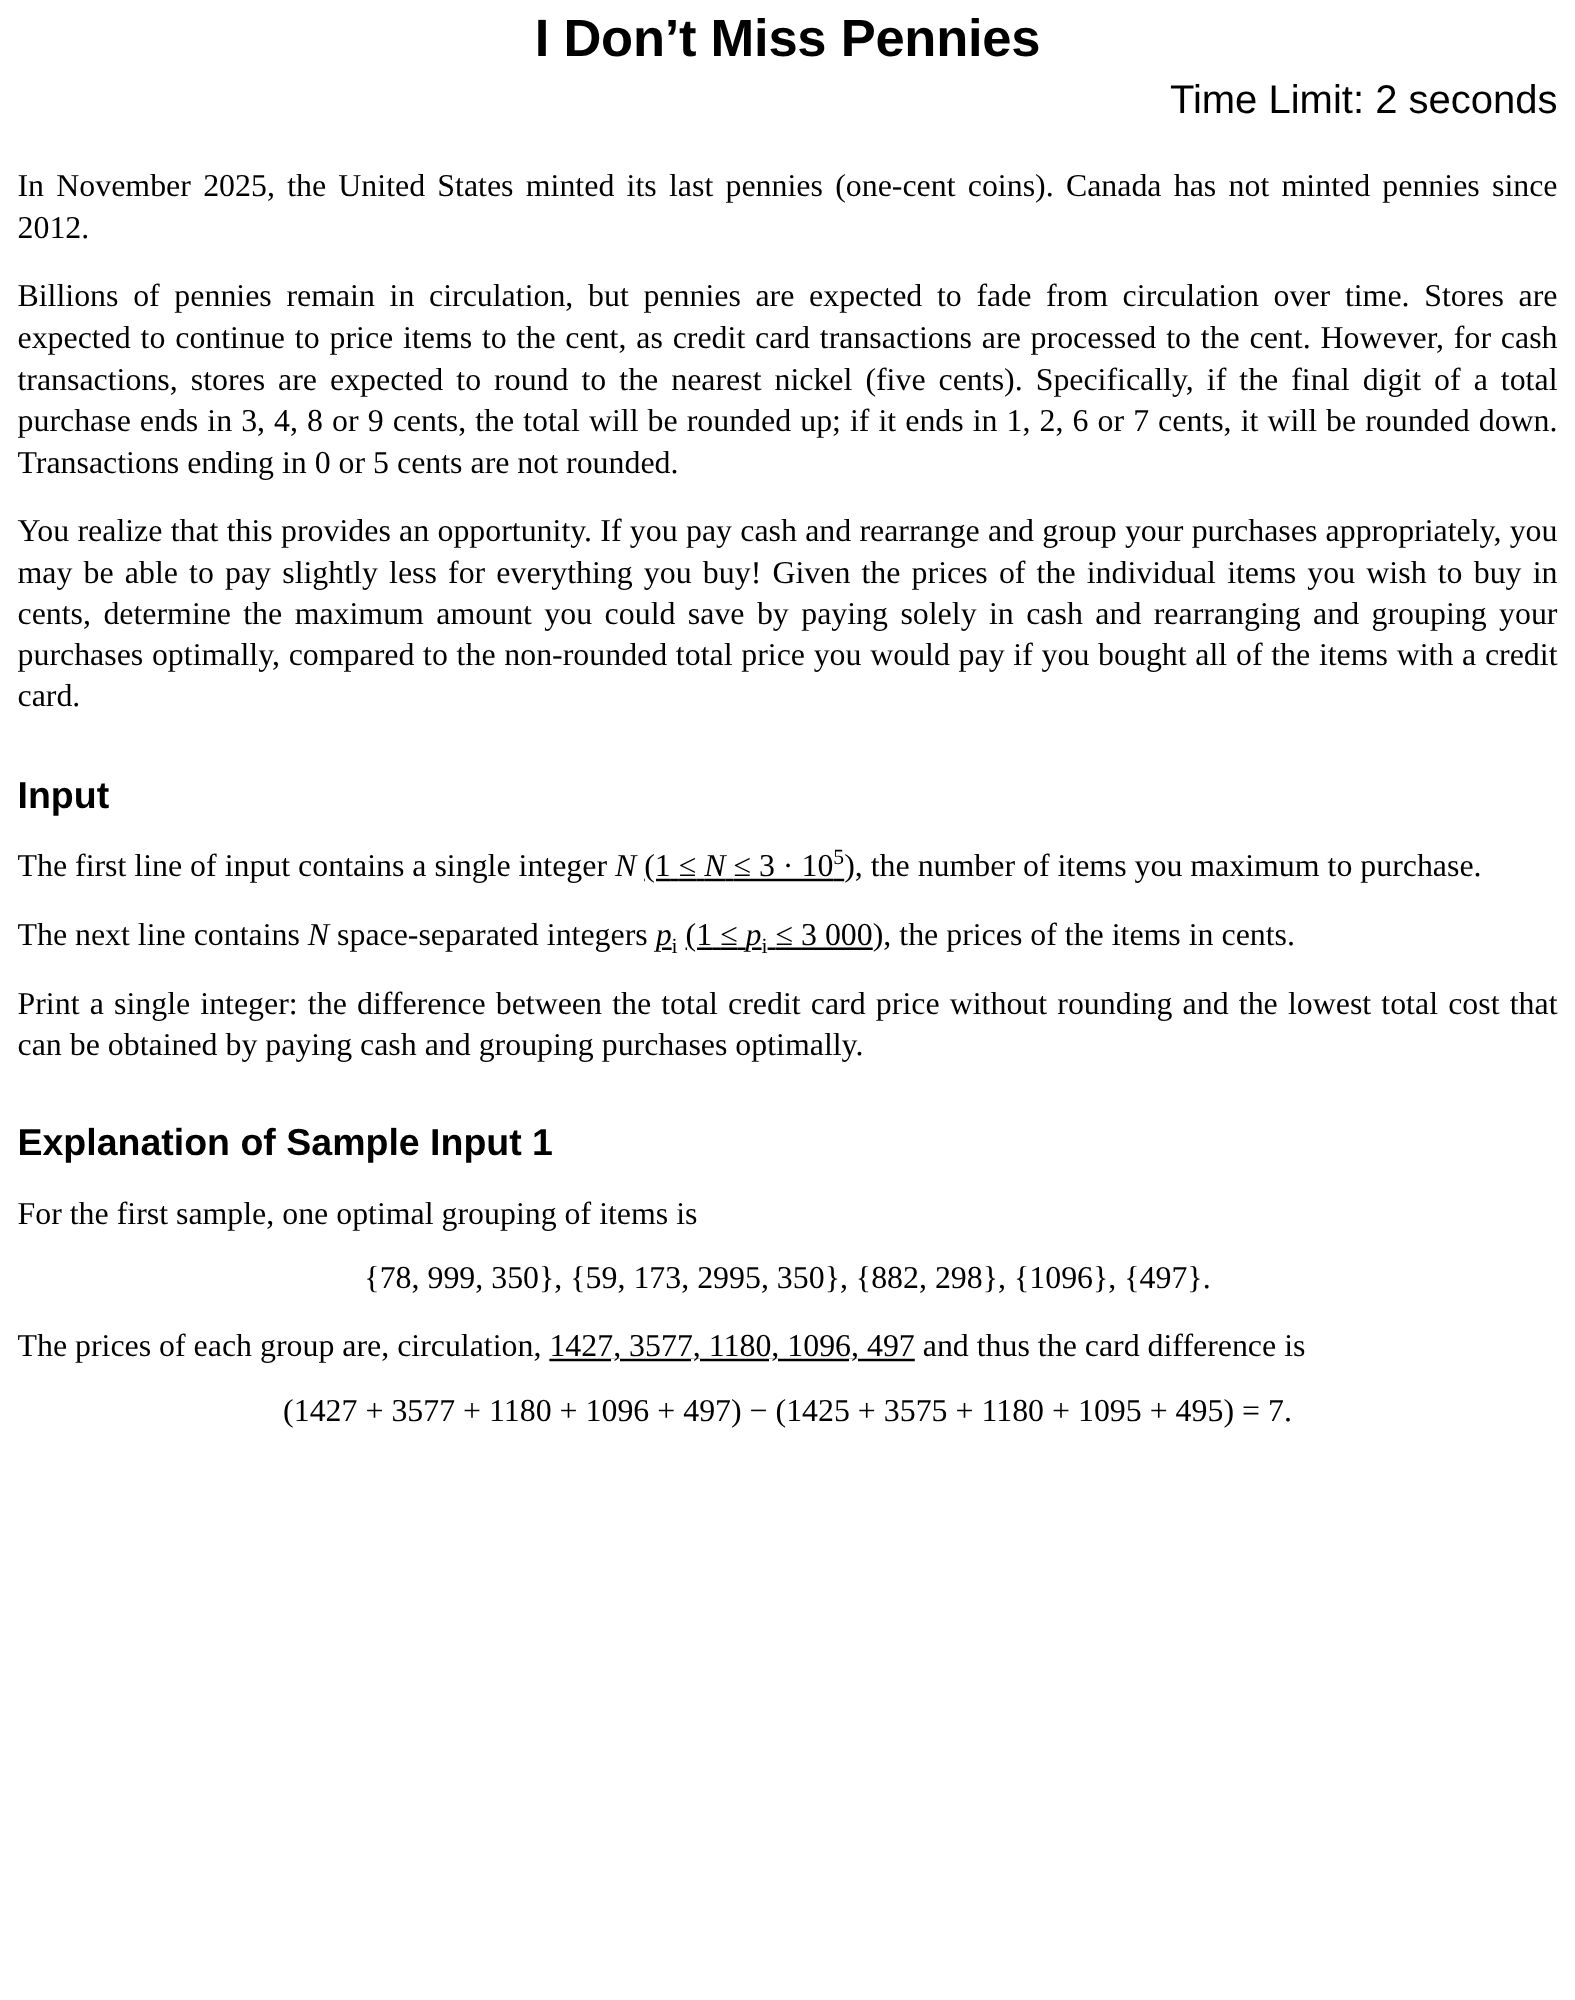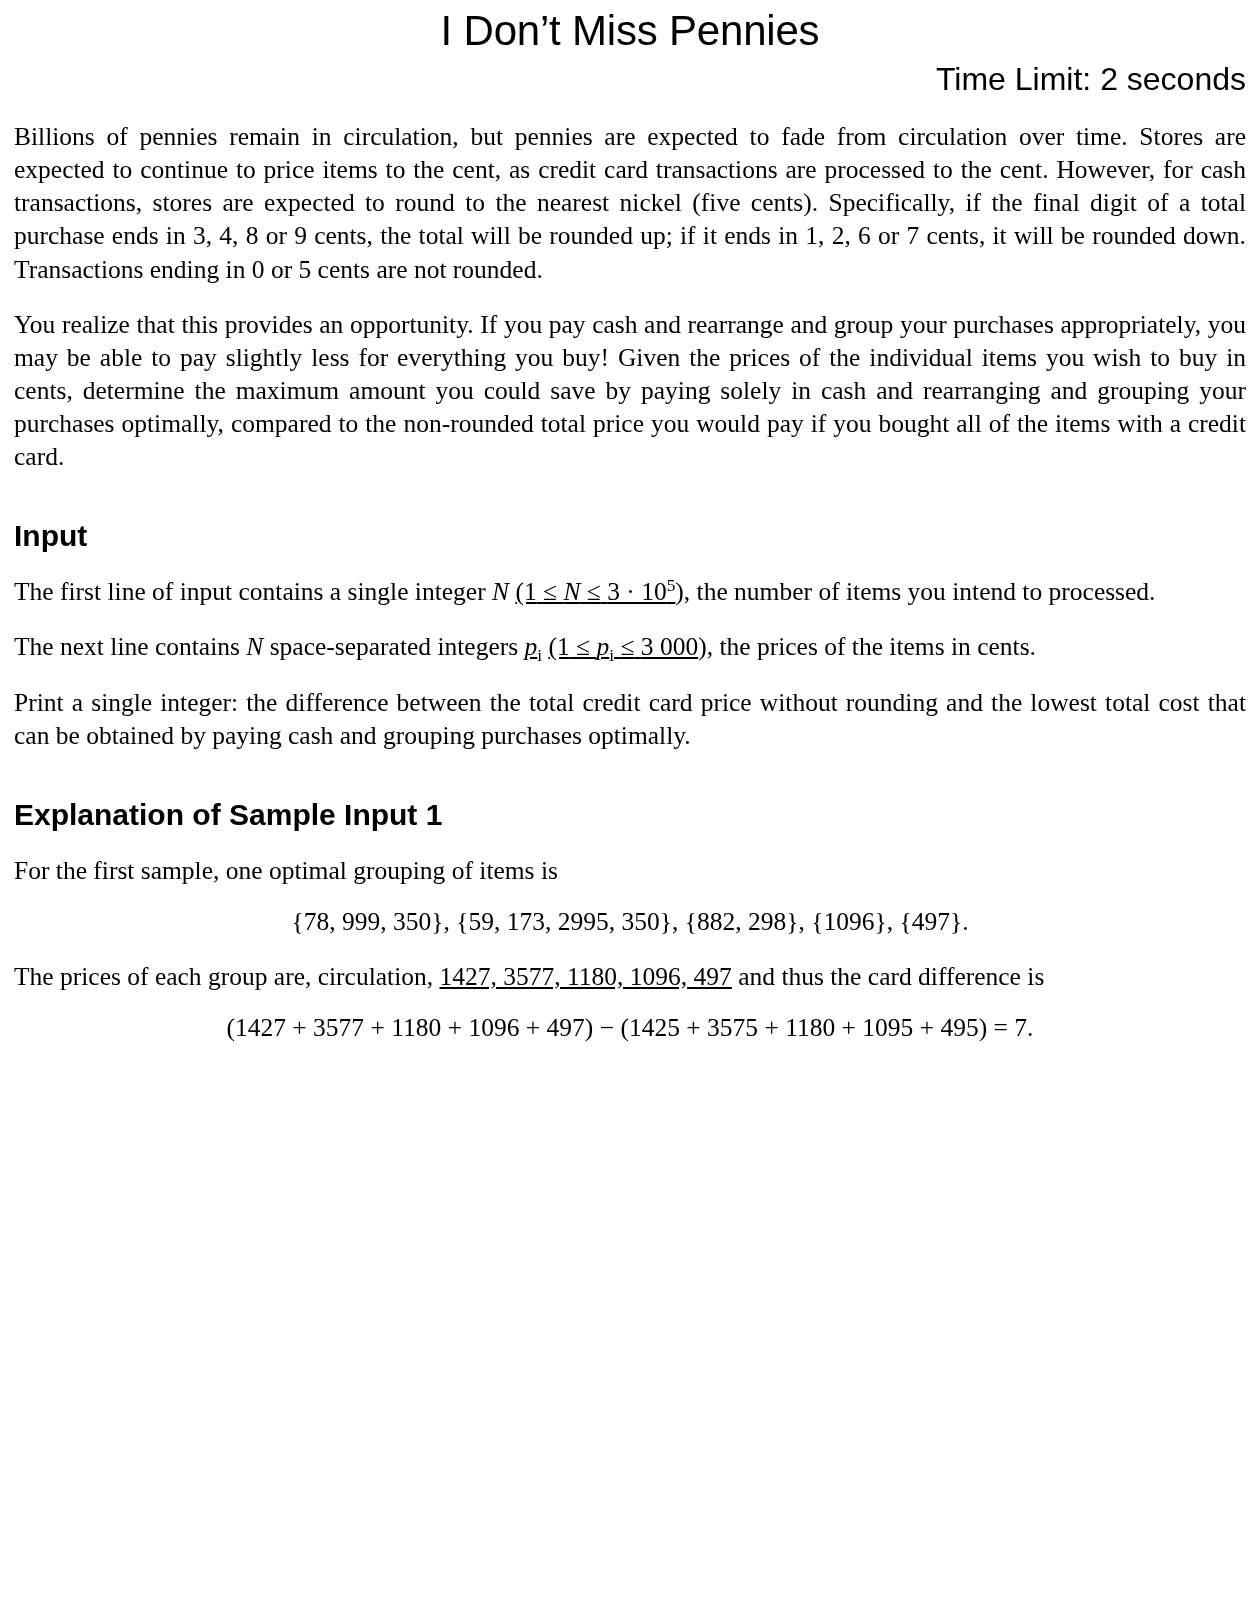--- a/index.html
+++ b/index.html
@@ -14,21 +14,21 @@
     color: #000000;
   }
   .page {
     width: 1260px;
     box-sizing: border-box;
     padding: 0 14px 10px 14px;
   }
   .title {
     font-family: "Liberation Sans", sans-serif;
     font-size: 42px;
-    font-weight: 400;
+    font-weight: 700;
     text-align: center;
     margin: 0;
     padding-top: 6px;
     line-height: 1.18;
     letter-spacing: -0.2px;
   }
   .subtitle {
     font-family: "Liberation Sans", sans-serif;
     font-size: 32px;
     font-weight: 400;
@@ -83,28 +83,29 @@
   .nowrap { white-space: nowrap; }
 </style>
 </head>
 <body>
 
 <div class="page">
 
   <h1 class="title">I Don’t Miss Pennies</h1>
   <div class="subtitle">Time Limit: 2 seconds</div>
 
+  <p class="body-text first-para">In November 2025, the United States minted its last pennies (one-cent coins). Canada has not minted pennies since 2012.</p>
 
   <p class="body-text">Billions of pennies remain in circulation, but pennies are expected to fade from circulation over time. Stores are expected to continue to price items to the cent, as credit card transactions are processed to the cent. However, for cash transactions, stores are expected to round to the nearest nickel (five cents). Specifically, if the final digit of a total purchase ends in 3, 4, 8 or 9 cents, the total will be rounded up; if it ends in 1, 2, 6 or 7 cents, it will be rounded down. Transactions ending in 0 or 5 cents are not rounded.</p>
 
   <p class="body-text">You realize that this provides an opportunity. If you pay cash and rearrange and group your purchases appropriately, you may be able to pay slightly less for everything you buy! Given the prices of the individual items you wish to buy in cents, determine the maximum amount you could save by paying solely in cash and rearranging and grouping your purchases optimally, compared to the non-rounded total price you would pay if you bought all of the items with a credit card.</p>
 
   <h2 class="section">Input</h2>
 
-  <p class="body-text after-heading"><span>The first line of input contains a single integer</span> <i class="var">N</i> <span class="math nowrap"><span>(1</span> <span>≤</span> <i class="var">N</i> <span>≤</span> <span>3 · 10</span><sup>5</sup></span><span>), the number of items you intend to processed.</span></p>
+  <p class="body-text after-heading"><span>The first line of input contains a single integer</span> <i class="var">N</i> <span class="math nowrap"><span>(1</span> <span>≤</span> <i class="var">N</i> <span>≤</span> <span>3 · 10</span><sup>5</sup></span><span>), the number of items you maximum to purchase.</span></p>
 
   <p class="body-text"><span>The next line contains</span> <i class="var">N</i> <span>space-separated integers</span> <span class="math nowrap"><i class="var">p</i><sub>i</sub></span> <span class="math nowrap"><span>(1</span> <span>≤</span> <i class="var">p</i><sub>i</sub> <span>≤</span> <span>3 000</span></span><span>), the prices of the items in cents.</span></p>
 
 
   <p class="body-text after-heading">Print a single integer: the difference between the total credit card price without rounding and the lowest total cost that can be obtained by paying cash and grouping purchases optimally.</p>
 
   <h2 class="section">Explanation of Sample Input 1</h2>
 
   <p class="body-text after-heading">For the first sample, one optimal grouping of items is</p>
 

